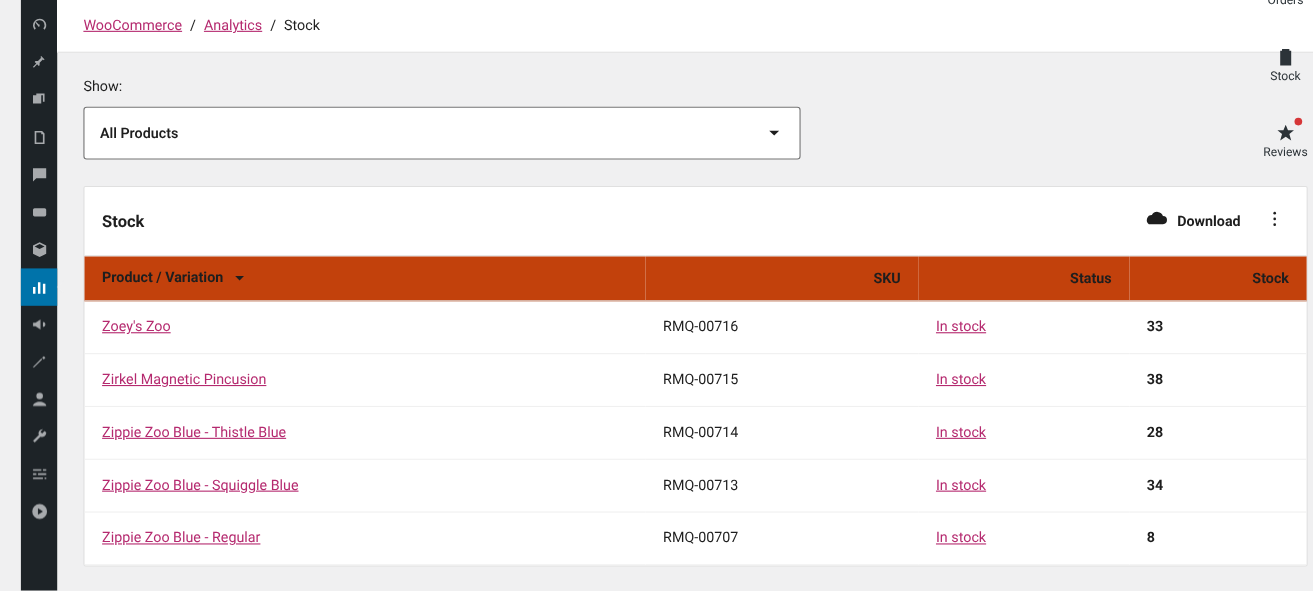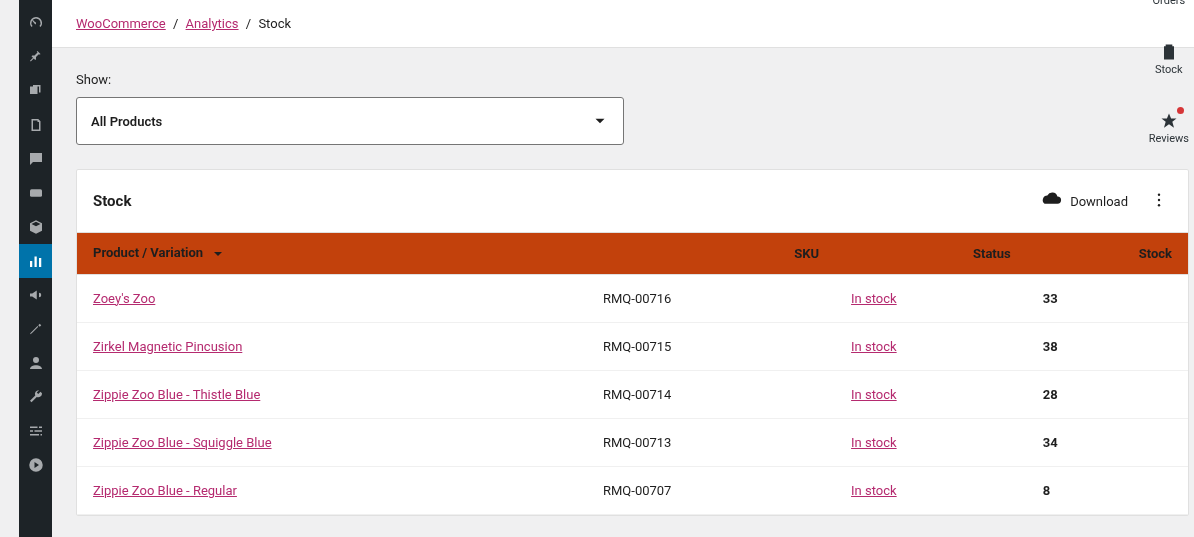--- a/index.html
+++ b/index.html
@@ -71,21 +71,21 @@
     background: #d63638;
   }
   .shortcut .label { margin-top: 0; color: #2c3338; font-size: 11px; }
 
   
   .content { padding: 24px; }
 
   .field-label { font-size: 13px; color: #1e1e1e; margin-bottom: 10px; font-weight: 400; }
 
   .select-wrap {
-    width: 548px; height: 48px;
+    width: 652px; height: 48px;
     background: #fff;
     border: 1px solid #757575;
     border-radius: 3px;
     display: flex; align-items: center; justify-content: space-between;
     padding: 12px 14px;
     cursor: pointer;
     font-weight: 600;
   }
   .select-wrap svg { width: 18px; height: 18px; fill: #1e1e1e; }
 
@@ -98,21 +98,21 @@
   }
   .card-header {
     height: 62px;
     display: flex; align-items: center; justify-content: space-between;
     padding: 0 16px;
   }
   .card-title { font-size: 15px; font-weight: 700; }
   .card-actions { display: flex; align-items: center; gap: 18px; }
   .download-btn {
     display: flex; align-items: center; gap: 8px;
-    font-size: 13px; color: #1e1e1e; cursor: pointer; font-weight: 400;
+    font-size: 13px; color: #1e1e1e; cursor: pointer; font-weight: 700;
   }
   .download-btn svg { width: 22px; height: 22px; fill: #1e1e1e; }
   .kebab { cursor: pointer; padding: 4px; }
   .kebab svg { width: 18px; height: 18px; fill: #1e1e1e; }
 
   
   table { width: 100%; border-collapse: collapse; }
   thead th {
     background: #c2410c;
     border-top: 1px solid #e0e0e0;

